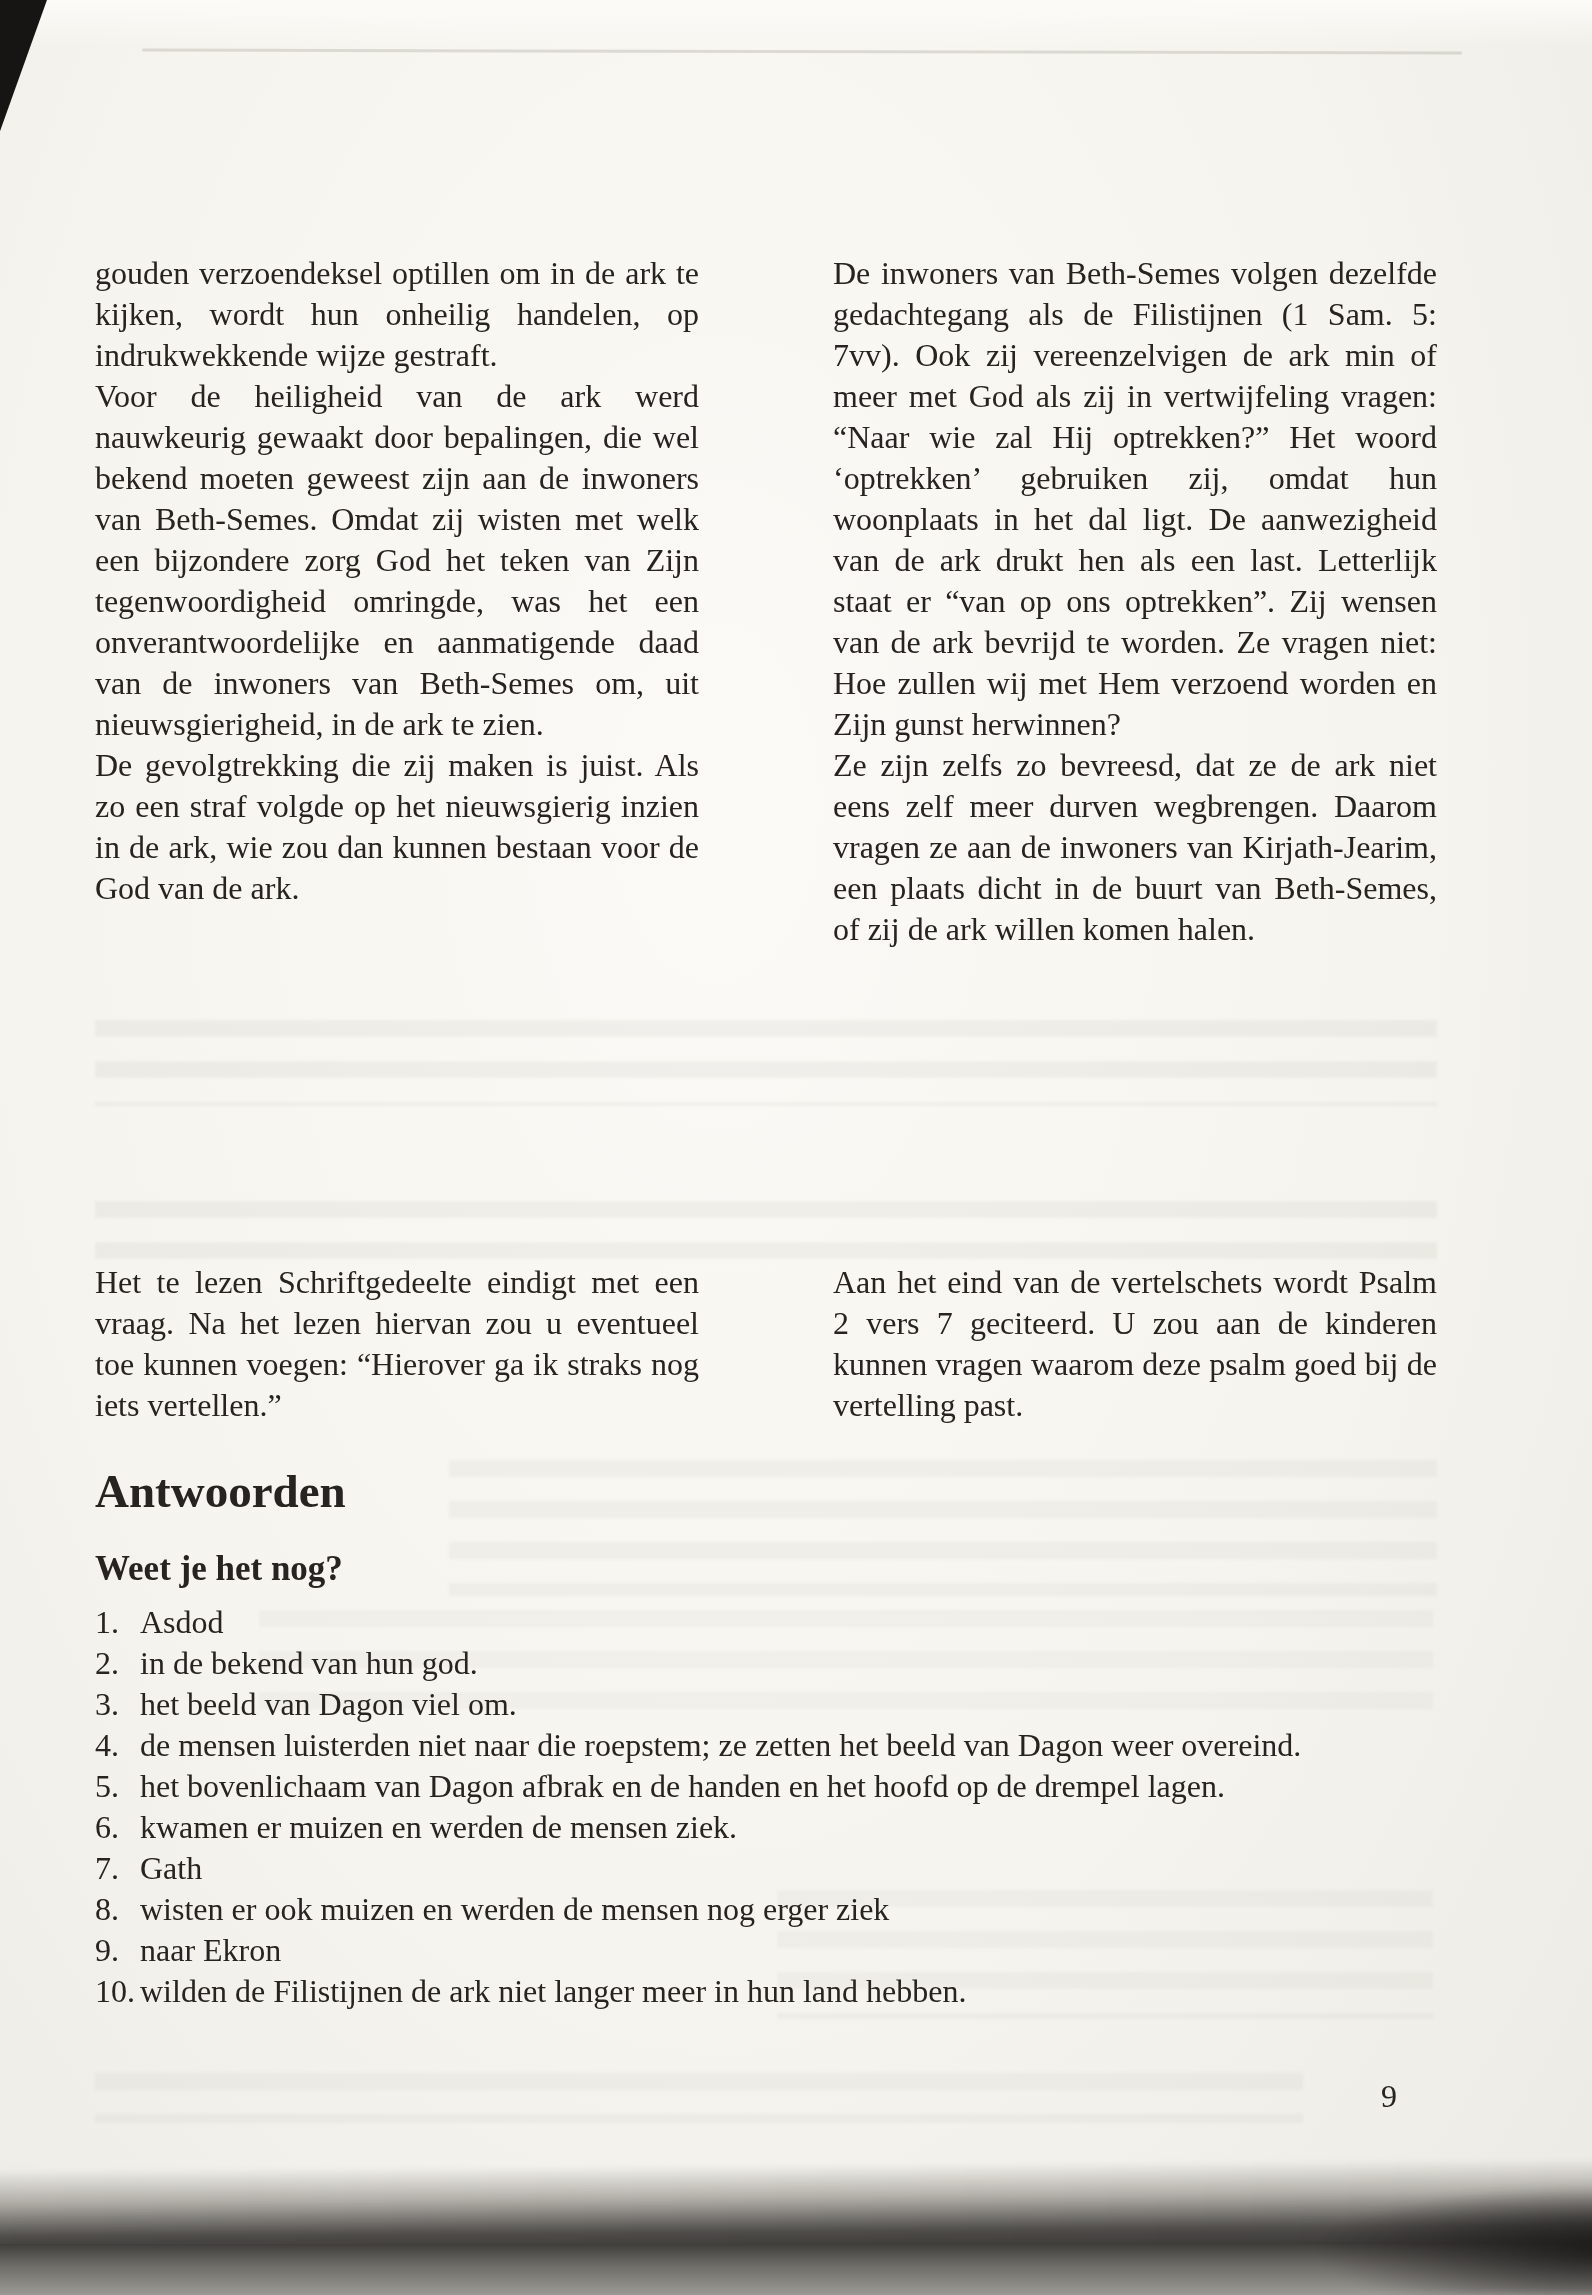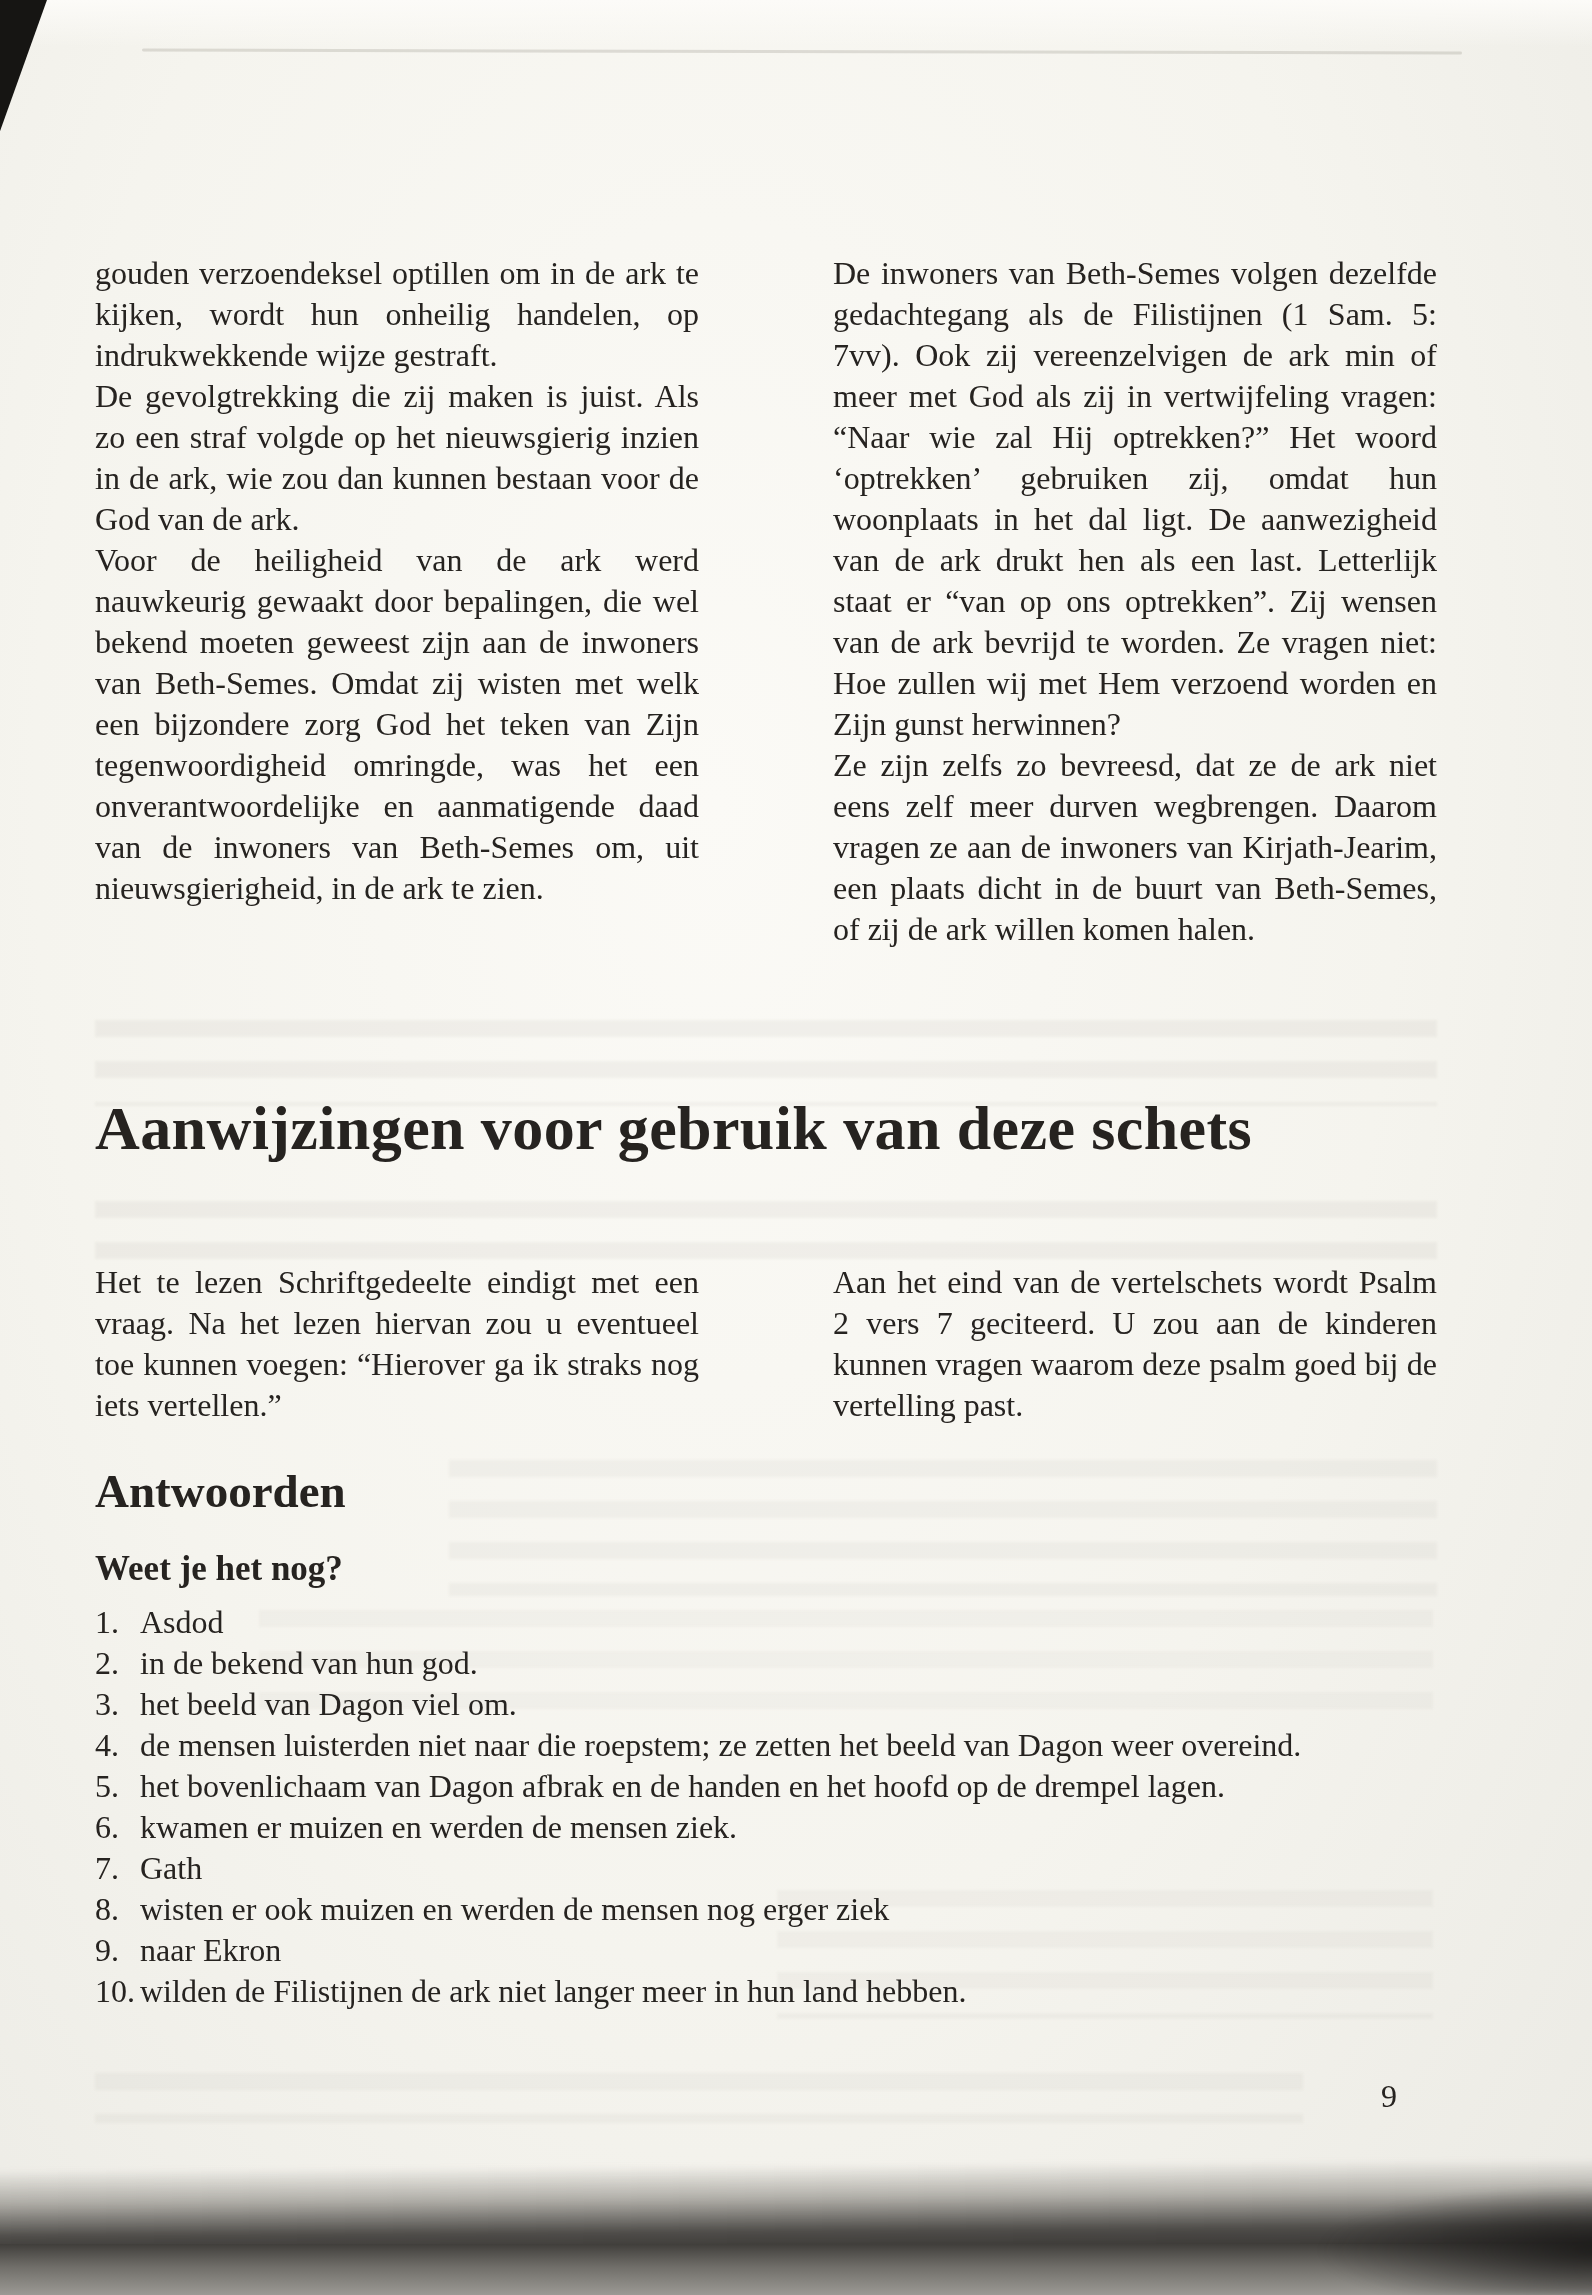--- a/index.html
+++ b/index.html
@@ -142,30 +142,29 @@
   <div class="bleed b1"></div>
   <div class="bleed b2"></div>
   <div class="bleed b3"></div>
   <div class="bleed b4"></div>
   <div class="bleed b5"></div>
   <div class="bleed b6"></div>
 
   <section class="columns top-columns">
     <div class="col">
       <p>gouden verzoendeksel optillen om in de ark te kijken, wordt hun onheilig handelen, op indrukwekkende wijze gestraft.</p>
+      <p>Voor de heiligheid van de ark werd nauwkeurig gewaakt door bepalingen, die wel bekend moeten geweest zijn aan de inwoners van Beth-Semes. Omdat zij wisten met welk een bijzondere zorg God het teken van Zijn tegenwoordigheid omringde, was het een onverantwoordelijke en aanmatigende daad van de inwoners van Beth-Semes om, uit nieuwsgierigheid, in de ark te zien.</p>
       <p>De gevolgtrekking die zij maken is juist. Als zo een straf volgde op het nieuwsgierig inzien in de ark, wie zou dan kunnen bestaan voor de God van de ark.</p>
-      <p>Voor de heiligheid van de ark werd nauwkeurig gewaakt door bepalingen, die wel bekend moeten geweest zijn aan de inwoners van Beth-Semes. Omdat zij wisten met welk een bijzondere zorg God het teken van Zijn tegenwoordigheid omringde, was het een onverantwoordelijke en aanmatigende daad van de inwoners van Beth-Semes om, uit nieuwsgierigheid, in de ark te zien.</p>
     </div>
     <div class="col">
       <p>De inwoners van Beth-Semes volgen dezelfde gedachtegang als de Filistijnen (1 Sam. 5: 7vv). Ook zij vereenzelvigen de ark min of meer met God als zij in vertwijfeling vragen: “Naar wie zal Hij optrekken?” Het woord ‘optrekken’ gebruiken zij, omdat hun woonplaats in het dal ligt. De aanwezigheid van de ark drukt hen als een last. Letterlijk staat er “van op ons optrekken”. Zij wensen van de ark bevrijd te worden. Ze vragen niet: Hoe zullen wij met Hem verzoend worden en Zijn gunst herwinnen?</p>
       <p>Ze zijn zelfs zo bevreesd, dat ze de ark niet eens zelf meer durven wegbrengen. Daarom vragen ze aan de inwoners van Kirjath-Jearim, een plaats dicht in de buurt van Beth-Semes, of zij de ark willen komen halen.</p>
     </div>
   </section>
 
-  <h1 class="guidance-heading">Aanwijzingen voor gebruik van deze schets</h1>
 
   <section class="columns guidance-columns">
     <div class="col">
       <p>Het te lezen Schriftgedeelte eindigt met een vraag. Na het lezen hiervan zou u eventueel toe kunnen voegen: “Hierover ga ik straks nog iets vertellen.”</p>
     </div>
     <div class="col">
       <p>Aan het eind van de vertelschets wordt Psalm 2 vers 7 geciteerd. U zou aan de kinderen kunnen vragen waarom deze psalm goed bij de vertelling past.</p>
     </div>
   </section>
 

